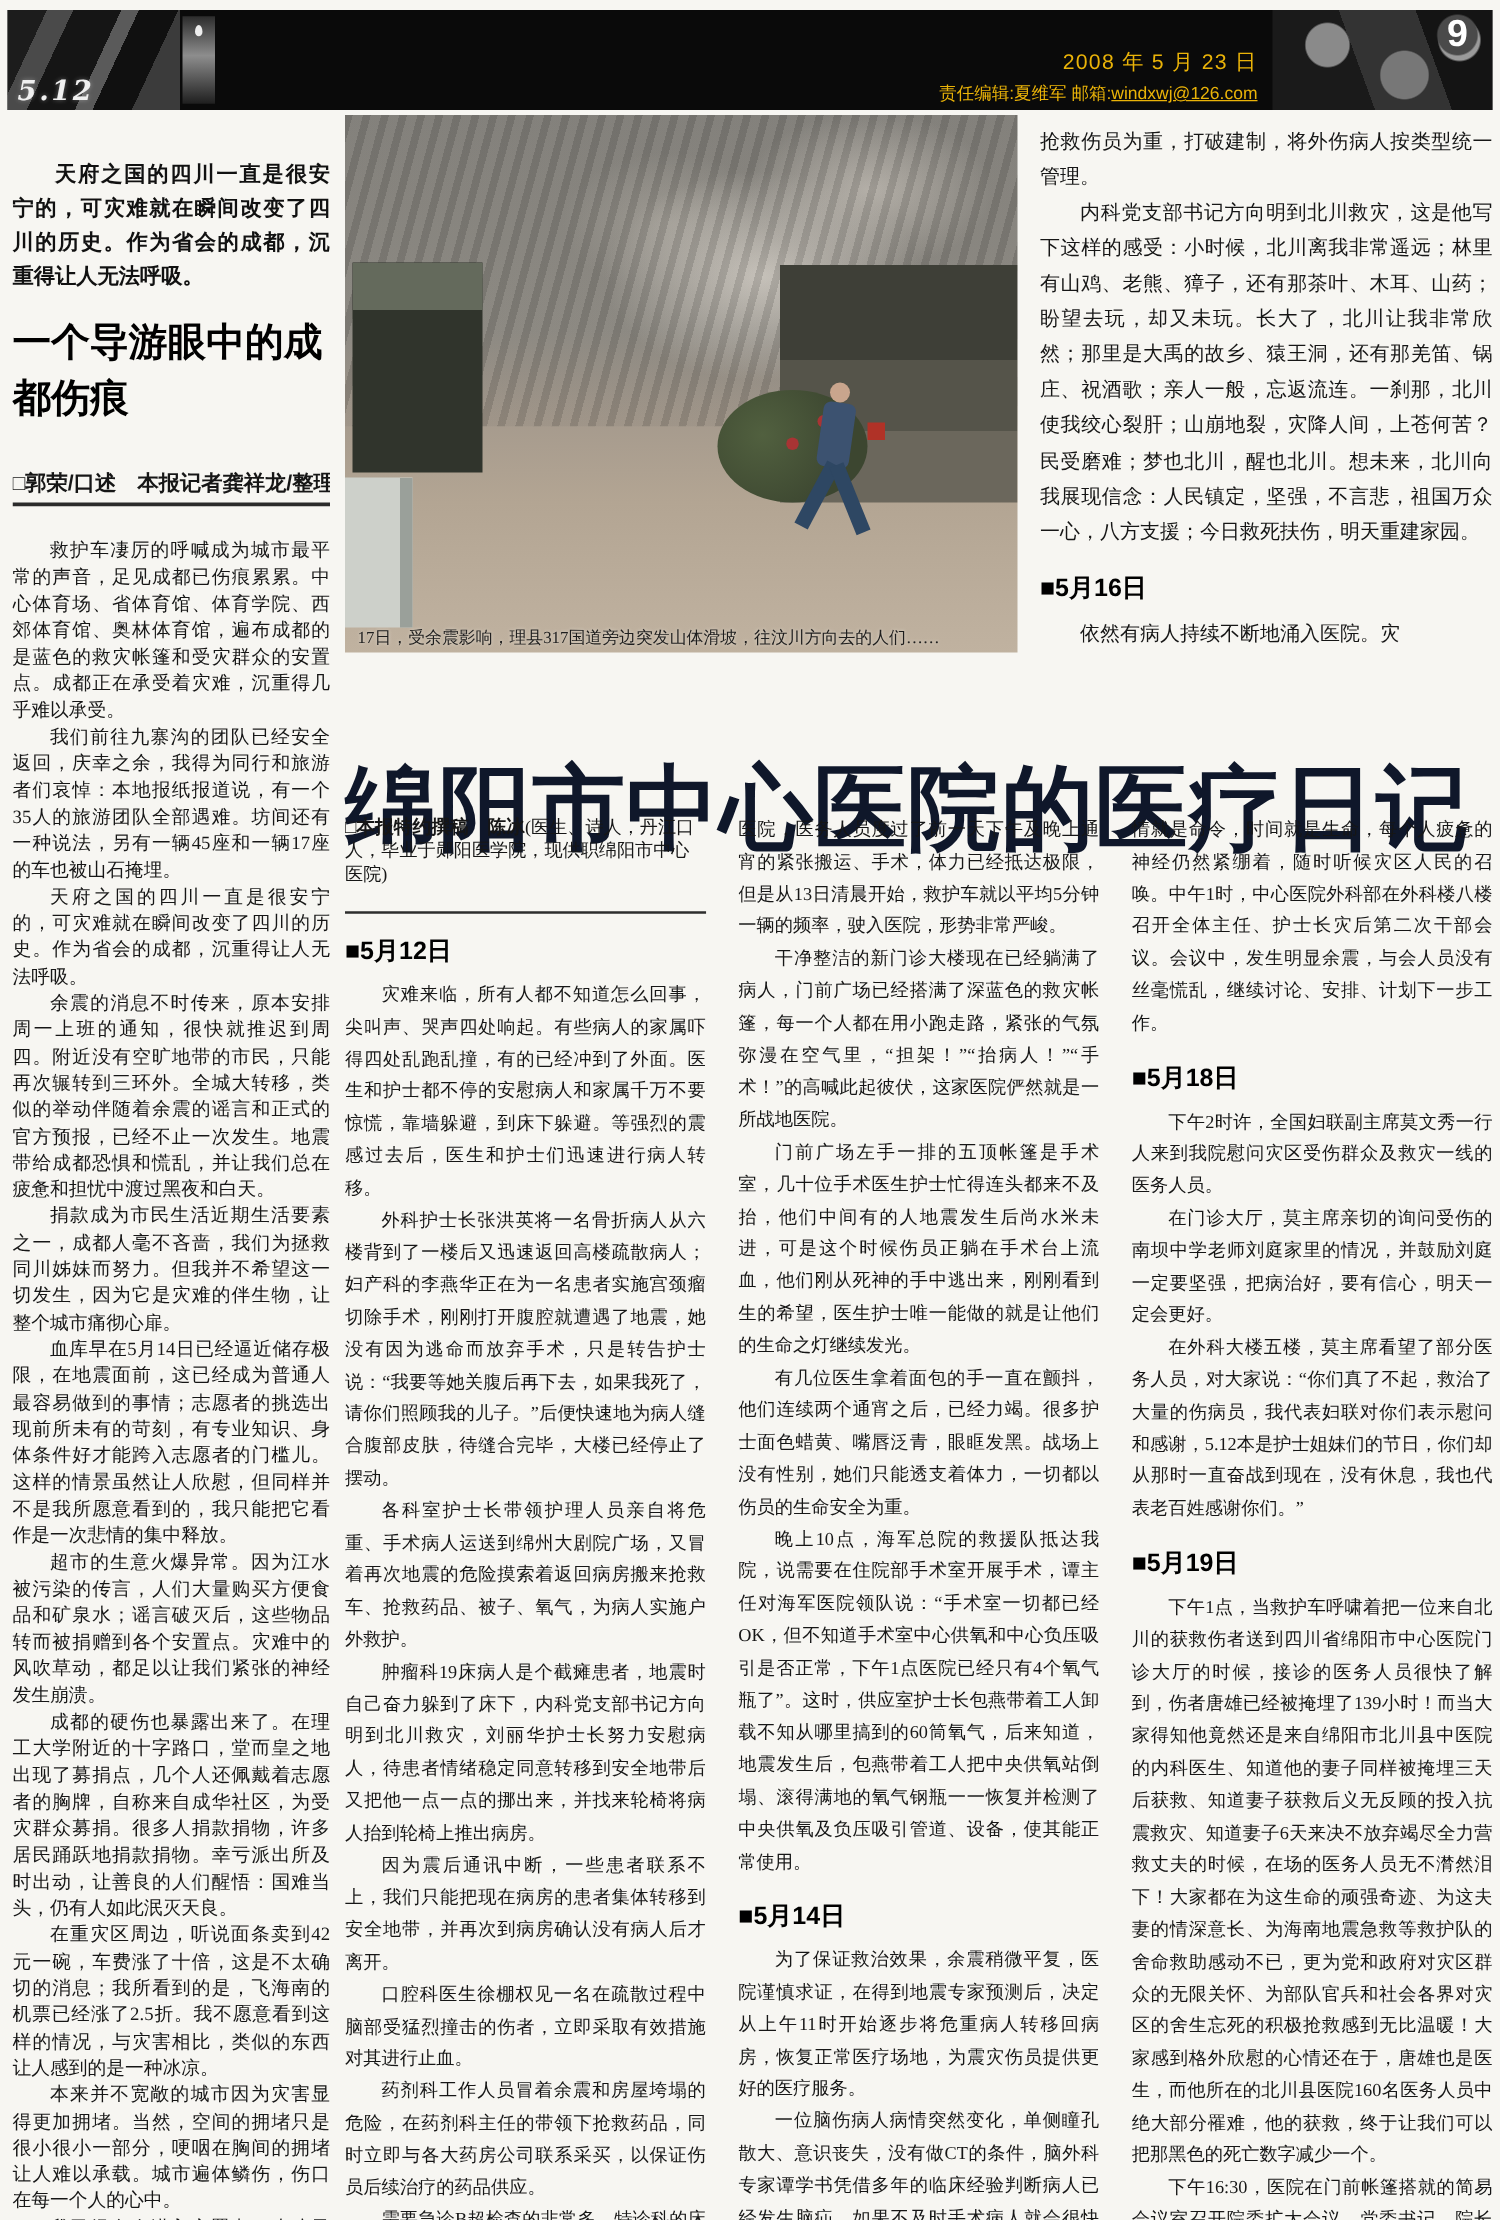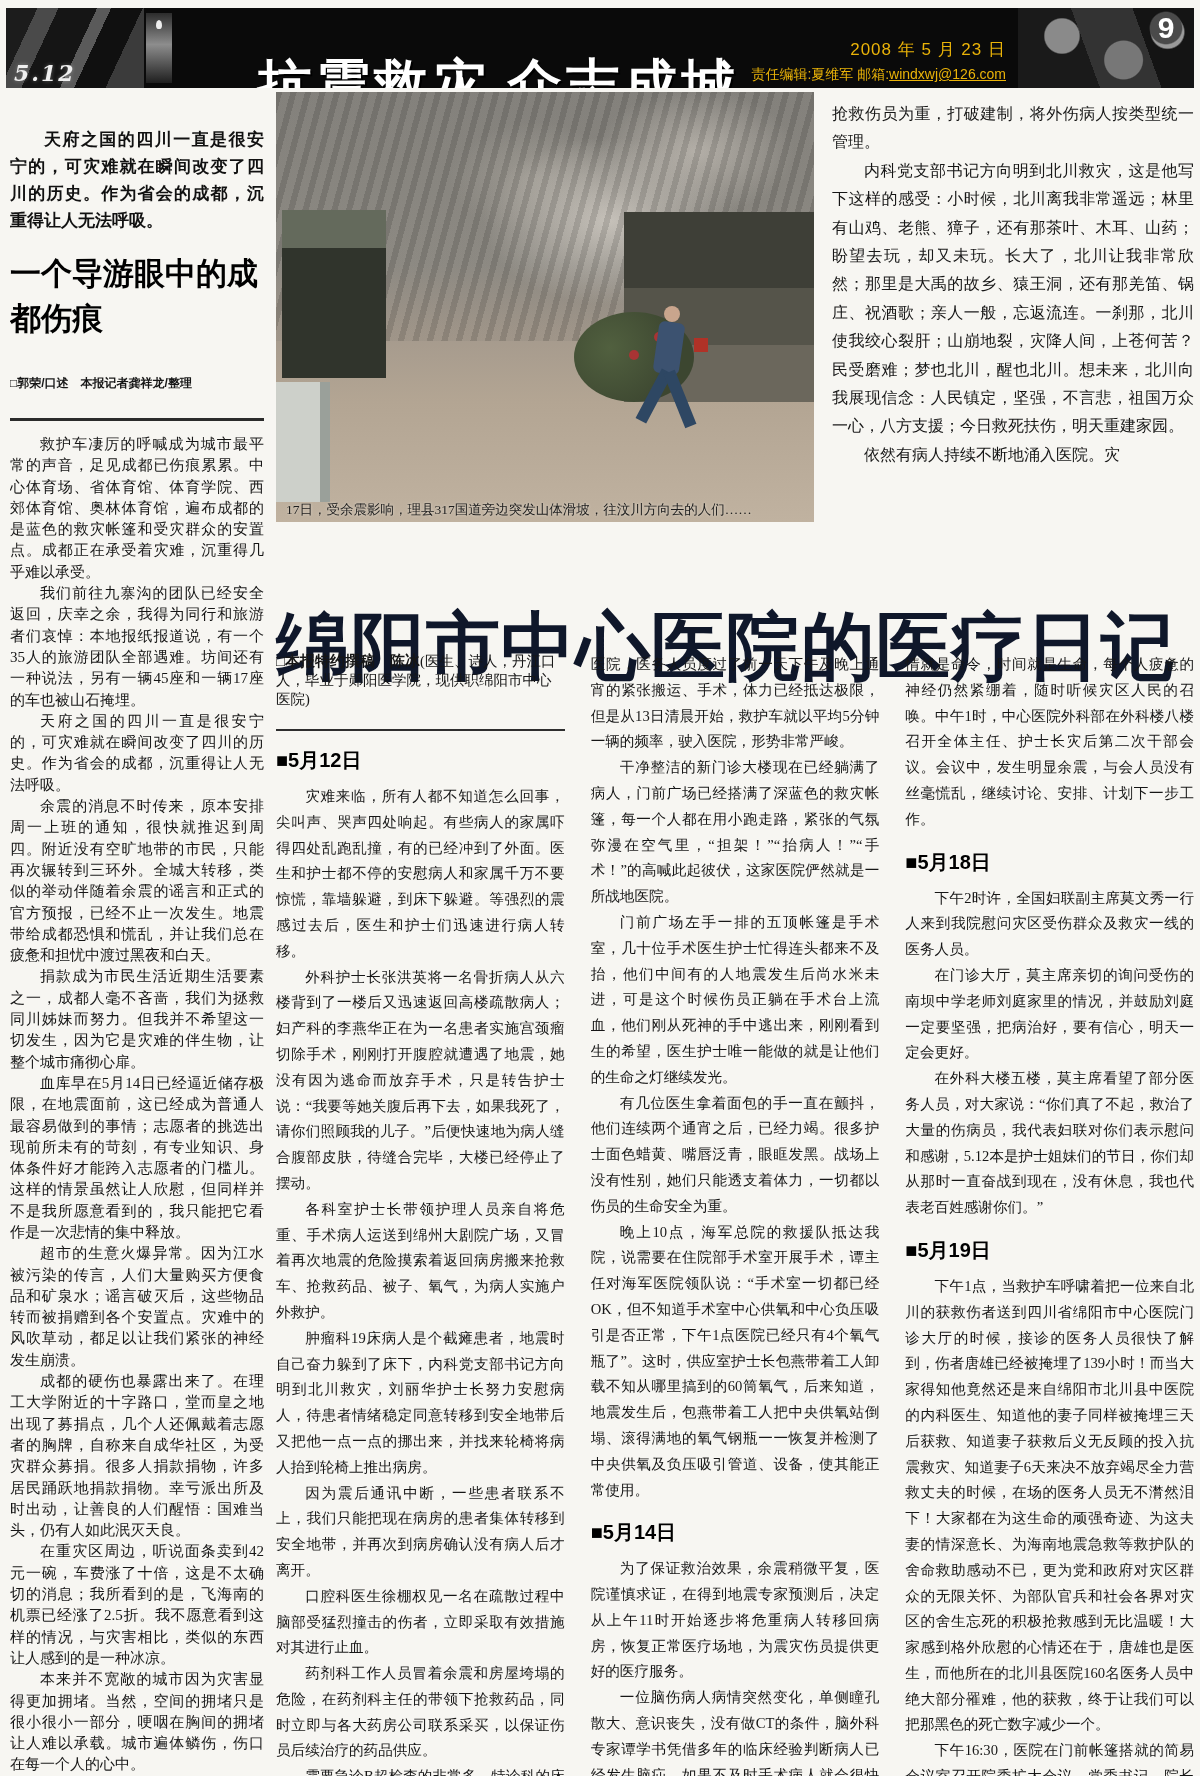--- a/index.html
+++ b/index.html
@@ -30,22 +30,22 @@
   .page-num{position:absolute;right:8px;top:0px;width:40px;height:40px;text-align:center;
     color:#fff;font:700 30px/40px "Liberation Sans",sans-serif;
     background:radial-gradient(circle,#4a4a4a 0 55%,transparent 60%);}
 
   
   .left-col{position:absolute;left:10px;top:100px;width:254px;bottom:0;overflow:hidden;}
   .l-intro{font-family:"Liberation Sans",sans-serif;font-weight:700;font-size:17px;line-height:27px;
     text-align:justify;text-indent:2em;margin-top:26px;color:#111;}
   .l-title{font-family:"Liberation Sans",sans-serif;font-weight:900;font-size:31px;line-height:45px;
     margin:8px 0 34px 0;color:#000;}
-  .l-byline{font-family:"Liberation Sans",sans-serif;font-weight:700;font-size:12px;
-    padding-bottom:26px;border-bottom:3px solid #2b2b2b;margin-bottom:13px;white-space:nowrap;}
+  .l-byline{font-family:"Liberation Sans",sans-serif;font-weight:700;font-size:17px;
+    padding-bottom:4px;border-bottom:3px solid #2b2b2b;margin-bottom:26px;white-space:nowrap;}
   .l-para{font-size:15px;line-height:21.3px;text-align:justify;text-indent:2em;margin:0;}
 
   
   .photo{position:absolute;left:276px;top:92px;width:538px;height:430px;overflow:hidden;
     background:
       radial-gradient(ellipse 180px 120px at 62% 30%,rgba(215,210,202,.95),rgba(215,210,202,0) 70%),
       radial-gradient(ellipse 140px 90px at 78% 14%,rgba(196,191,183,.9),rgba(196,191,183,0) 70%),
       radial-gradient(ellipse 120px 80px at 48% 20%,rgba(170,166,158,.8),rgba(170,166,158,0) 70%),
       linear-gradient(to bottom,#85837e 0%,#908d86 40%,#a59a8d 56%,#b3a593 72%,#c0b2a0 100%);}
   .ridge{position:absolute;left:0;top:0;width:100%;height:58%;
@@ -88,21 +88,20 @@
 </style>
 </head>
 <body>
 
 <header class="banner">
   <div class="montage left">
     <span class="m-label">5.12</span>
   </div>
   <div class="candle-strip"></div>
   <div class="flame"></div>
-  <h1 class="banner-title">抗震救灾 众志成城</h1>
   <div class="banner-meta">
     <div class="banner-date">2008 年 5 月 23 日</div>
     <div class="banner-editor"><span>责任编辑:夏维军 邮箱:</span><span class="email">windxwj@126.com</span></div>
   </div>
   <div class="montage right"></div>
   <div class="page-num">9</div>
 </header>
 
 <aside class="left-col">
   <p class="l-intro">天府之国的四川一直是很安宁的，可灾难就在瞬间改变了四川的历史。作为省会的成都，沉重得让人无法呼吸。</p>
@@ -137,20 +136,21 @@
   <div class="runner-head"></div>
   <div class="runner-leg1"></div>
   <div class="runner-leg2"></div>
   <div class="bucket"></div>
   <figcaption class="photo-caption">17日，受余震影响，理县317国道旁边突发山体滑坡，往汶川方向去的人们……</figcaption>
 </figure>
 
 <div class="top-right">
     <p class="para noind">抢救伤员为重，打破建制，将外伤病人按类型统一管理。</p>
     <p class="para">内科党支部书记方向明到北川救灾，这是他写下这样的感受：小时候，北川离我非常遥远；林里有山鸡、老熊、獐子，还有那茶叶、木耳、山药；盼望去玩，却又未玩。长大了，北川让我非常欣然；那里是大禹的故乡、猿王洞，还有那羌笛、锅庄、祝酒歌；亲人一般，忘返流连。一刹那，北川使我绞心裂肝；山崩地裂，灾降人间，上苍何苦？民受磨难；梦也北川，醒也北川。想未来，北川向我展现信念：人民镇定，坚强，不言悲，祖国万众一心，八方支援；今日救死扶伤，明天重建家园。</p>
+    <h3 class="d-head">■5月16日</h3>
     <p class="para">依然有病人持续不断地涌入医院。灾</p>
   </div>
 
 <h2 class="main-title">绵阳市中心医院的医疗日记</h2>
 
 <div class="cols">
   <div class="col">
     <div class="d-byline"><span class="b1">□本报特约撰稿　陈冰</span><span class="b2">(医生、诗人，丹江口人，毕业于郧阳医学院，现供职绵阳市中心医院)</span></div>
     <div>
         <h3 class="d-head">■5月12日</h3>

